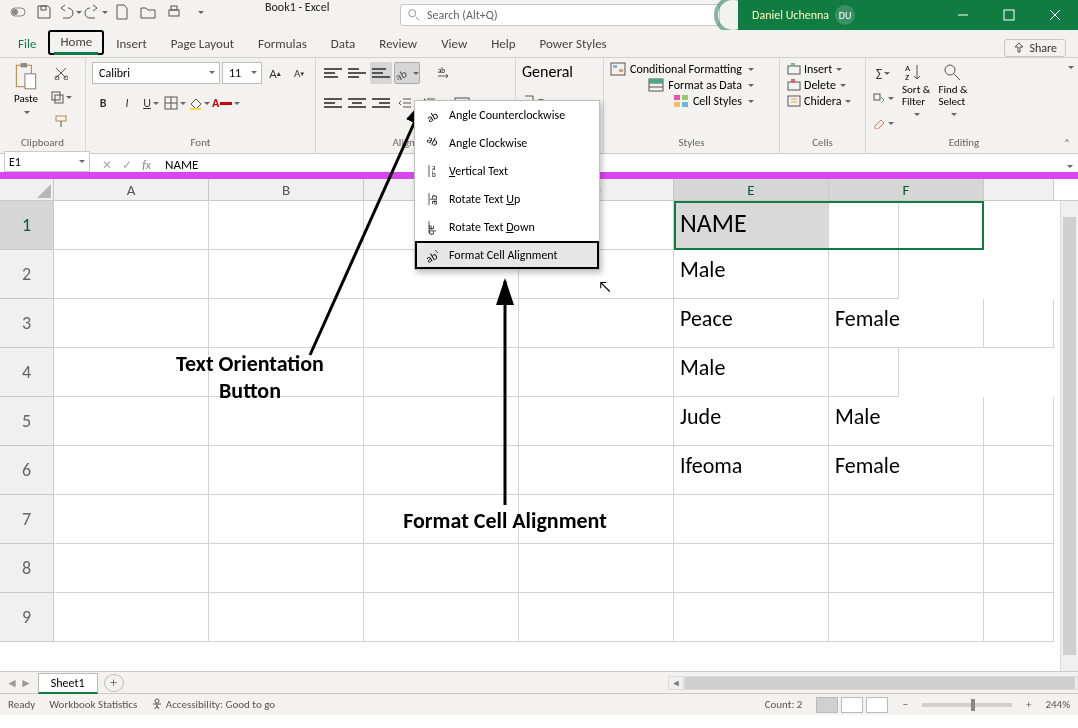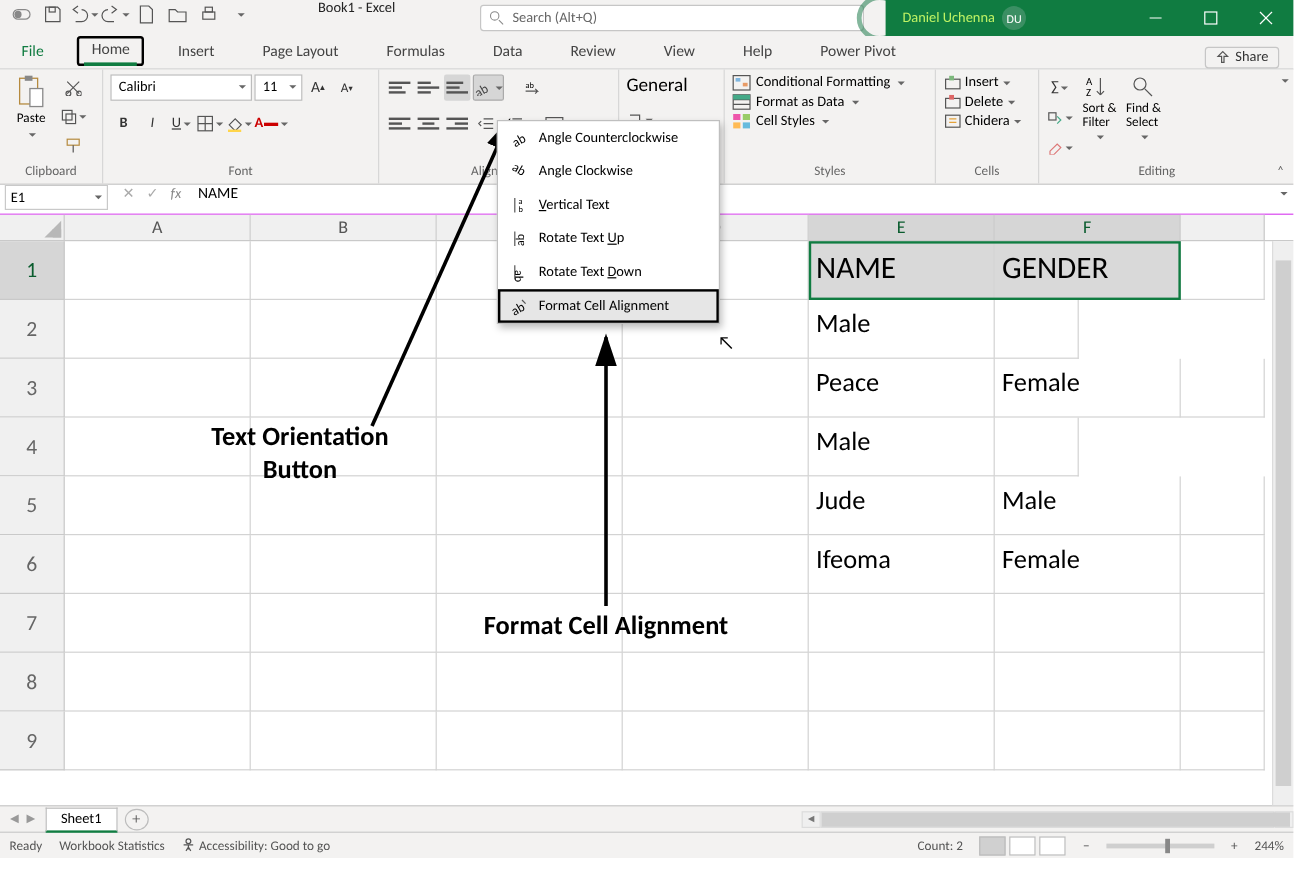--- a/index.html
+++ b/index.html
@@ -9,27 +9,27 @@
 .titlebar { height:30px; background:#f3f2f1; display:flex; align-items:flex-start; font-size:12px; color:#444; position:relative; }
 .titlebar .qat { display:flex; align-items:center; gap:2px; padding-left:6px; }
 .qat-btn { width:24px; height:24px; display:flex; align-items:center; justify-content:center; color:#3a3a3a; }
 .qat-btn svg { width:16px; height:16px; }
 .titlebar .title { position:absolute; left:265px; color:#222; }
 .searchbox { position:absolute; left:400px; top:4px; width:320px; height:22px; background:#fff; border:1px solid #c6c6c6; border-radius:3px; display:flex; align-items:center; padding:0 6px; gap:6px; color:#666; }
 .searchbox svg{width:14px;height:14px;}
 .green-deco { position:absolute; right:320px; top:0; width:50px; height:30px; overflow:hidden; }
 .green-deco::before{content:"";position:absolute;left:6px;top:-4px;width:30px;height:30px;border:4px solid #1f7b4d;border-radius:50%;opacity:.55;}
 .titlebar .right-green { position:absolute; right:0; top:0; height:30px; width:340px; background:#107c41; display:flex; align-items:center; }
-.user-name{color:#bef264;font-size:12px;margin-left:14px;}
+.user-name{color:#fef9c3;font-size:12px;margin-left:14px;}
 .avatar{width:20px;height:20px;border-radius:50%;background:#3b8f63;color:#fff;font-size:10px;display:flex;align-items:center;justify-content:center;margin-left:6px;}
 .winbtns{position:absolute;right:0;top:0;display:flex;height:30px;}
 .winbtn{width:46px;display:flex;align-items:center;justify-content:center;color:#fff;}
 
 
-.tabs { height:28px; display:flex; align-items:flex-end; padding:0 6px; font-size:13px; color:#444; background:#f3f2f1; border-bottom:1px solid #d0d0d0;gap:16px; }
+.tabs { height:28px; display:flex; align-items:flex-end; padding:0 6px; font-size:13px; color:#444; background:#f3f2f1; border-bottom:1px solid #d0d0d0; }
 .tab { padding:4px 12px 6px; cursor:pointer; }
 .tab.file { color:#107c41; font-weight:400; }
 .tab.active { border:2px solid #000; border-radius:3px; padding:2px 10px 4px; margin-bottom:2px; position:relative; }
 .tab.active::after{content:"";position:absolute;left:4px;right:4px;bottom:-2px;height:3px;background:#107c41;}
 .share { margin-left:auto; margin-right:6px; border:1px solid #c6c6c6; border-radius:3px; padding:1px 8px; display:flex; align-items:center; gap:4px; font-size:12px; color:#333; }
 
 
 .ribbon { height:96px; background:#f3f2f1; display:flex; border-bottom:1px solid #c9c9c9; position:relative; }
 .group { border-right:1px solid #d7d7d7; display:flex; flex-direction:column; padding:4px 6px 0; }
 .group-body { flex:1; display:flex; align-items:flex-start; gap:4px; }
@@ -43,42 +43,42 @@
 .drop::after{content:"";display:inline-block;margin-left:2px;border:3px solid transparent;border-top-color:#666;transform:translateY(2px);}
 .vstack{display:flex;flex-direction:column;gap:2px;}
 .row{display:flex;gap:2px;align-items:center;}
 
 .paste-big{display:flex;flex-direction:column;align-items:center;width:40px;}
 .paste-big svg{width:26px;height:30px;}
 .paste-big span{font-size:11px;}
 
 .font-group .combo{height:22px;border:1px solid #bcbcbc;background:#fff;font-size:12px;display:flex;align-items:center;padding:0 14px 0 6px;position:relative;}
 .combo::after{content:"";position:absolute;right:4px;top:8px;border:3px solid transparent;border-top-color:#666;}
-.combo.font{width:118px;}
+.combo.font{width:128px;}
 .combo.size{width:40px;}
 
 
 .align-ic{width:18px;height:14px;display:inline-block;}
 .align-ic span{display:block;height:2px;background:#555;margin:2px 0;}
 
 
 .styles-col{display:flex;flex-direction:column;gap:2px;font-size:12px;}
-.styles-col .row{gap:4px;}
+.styles-col .row{gap:4px;justify-content:flex-end;}
 .mini-ic{width:16px;height:14px;display:inline-flex;align-items:center;justify-content:center;}
 
 .cells-col{display:flex;flex-direction:column;gap:2px;font-size:12px;}
 .edit-block{display:flex;gap:8px;align-items:flex-start;}
 .sigma-col{display:flex;flex-direction:column;gap:3px;font-size:13px;}
 .big-label{display:flex;flex-direction:column;align-items:center;font-size:11px;line-height:12px;}
 .big-label svg{width:22px;height:20px;margin-bottom:2px;}
 
 .collapse-rib{position:absolute;right:8px;bottom:4px;font-size:11px;color:#666;}
 
 
-.fbar{height:25px;border-bottom:1px solid #d946ef;display:flex;align-items:flex-start;font-size:12px;}
+.fbar{height:25px;border-bottom:7px solid #d946ef;display:flex;align-items:flex-end;font-size:12px;}
 .namebox{width:86px;height:21px;border:1px solid #c9c9c9;margin:0 2px 0 4px;padding:0 4px;display:flex;align-items:center;position:relative;background:#fff;}
 .namebox::after{content:"";position:absolute;right:4px;top:8px;border:3px solid transparent;border-top-color:#666;}
 .fx-sep{display:flex;gap:10px;padding:0 10px;color:#aaa;align-items:center;}
 .fx-sep .fx{font-style:italic;color:#888;}
 .fbar input{flex:1;border:none;outline:none;font-size:13px;padding-left:4px;}
 .fbar .expand{width:18px;text-align:center;color:#888;}
 
 
 .colhdr-row{height:22px;display:flex;border-bottom:1px solid #c9c9c9;font-size:15px;color:#555;}
 .corner{width:54px;border-right:1px solid #c9c9c9;background:#f0f0f0;position:relative;}
@@ -216,21 +216,21 @@
 <div class="tabs">
   <div class="tab file">File</div>
   <div class="tab active">Home</div>
   <div class="tab">Insert</div>
   <div class="tab">Page Layout</div>
   <div class="tab">Formulas</div>
   <div class="tab">Data</div>
   <div class="tab">Review</div>
   <div class="tab">View</div>
   <div class="tab">Help</div>
-  <div class="tab">Power Pivot</div>
+  <div class="tab">Power Styles</div>
   <div class="share">
     <svg width="12" height="12">
         <path d="M6 1l4 4h-3v5H5V5H2z" fill="none" stroke="#555"></path>
       </svg>
     <span>Share</span>
   </div>
 </div>
 
 <div class="ribbon">
 
@@ -587,21 +587,20 @@
 </div>
 
 <div class="gridwrap">
   <div class="gridrow">
     <div class="rowhdr sel">1</div>
     <div class="cell wA"></div>
     <div class="cell wB"></div>
     <div class="cell wC"></div>
     <div class="cell wD"></div>
     <div class="cell wE hdrcell selE">NAME</div>
-    <div class="cell wF hdrcell selF">GENDER</div>
     <div class="cell wG"></div>
   </div>
   <div class="gridrow">
     <div class="rowhdr">2</div>
     <div class="cell wA"></div>
       <div class="cell wB"></div>
       <div class="cell wC"></div>
       <div class="cell wD"></div>
     <div class="cell wF">Male</div>
     <div class="cell wG"></div>

